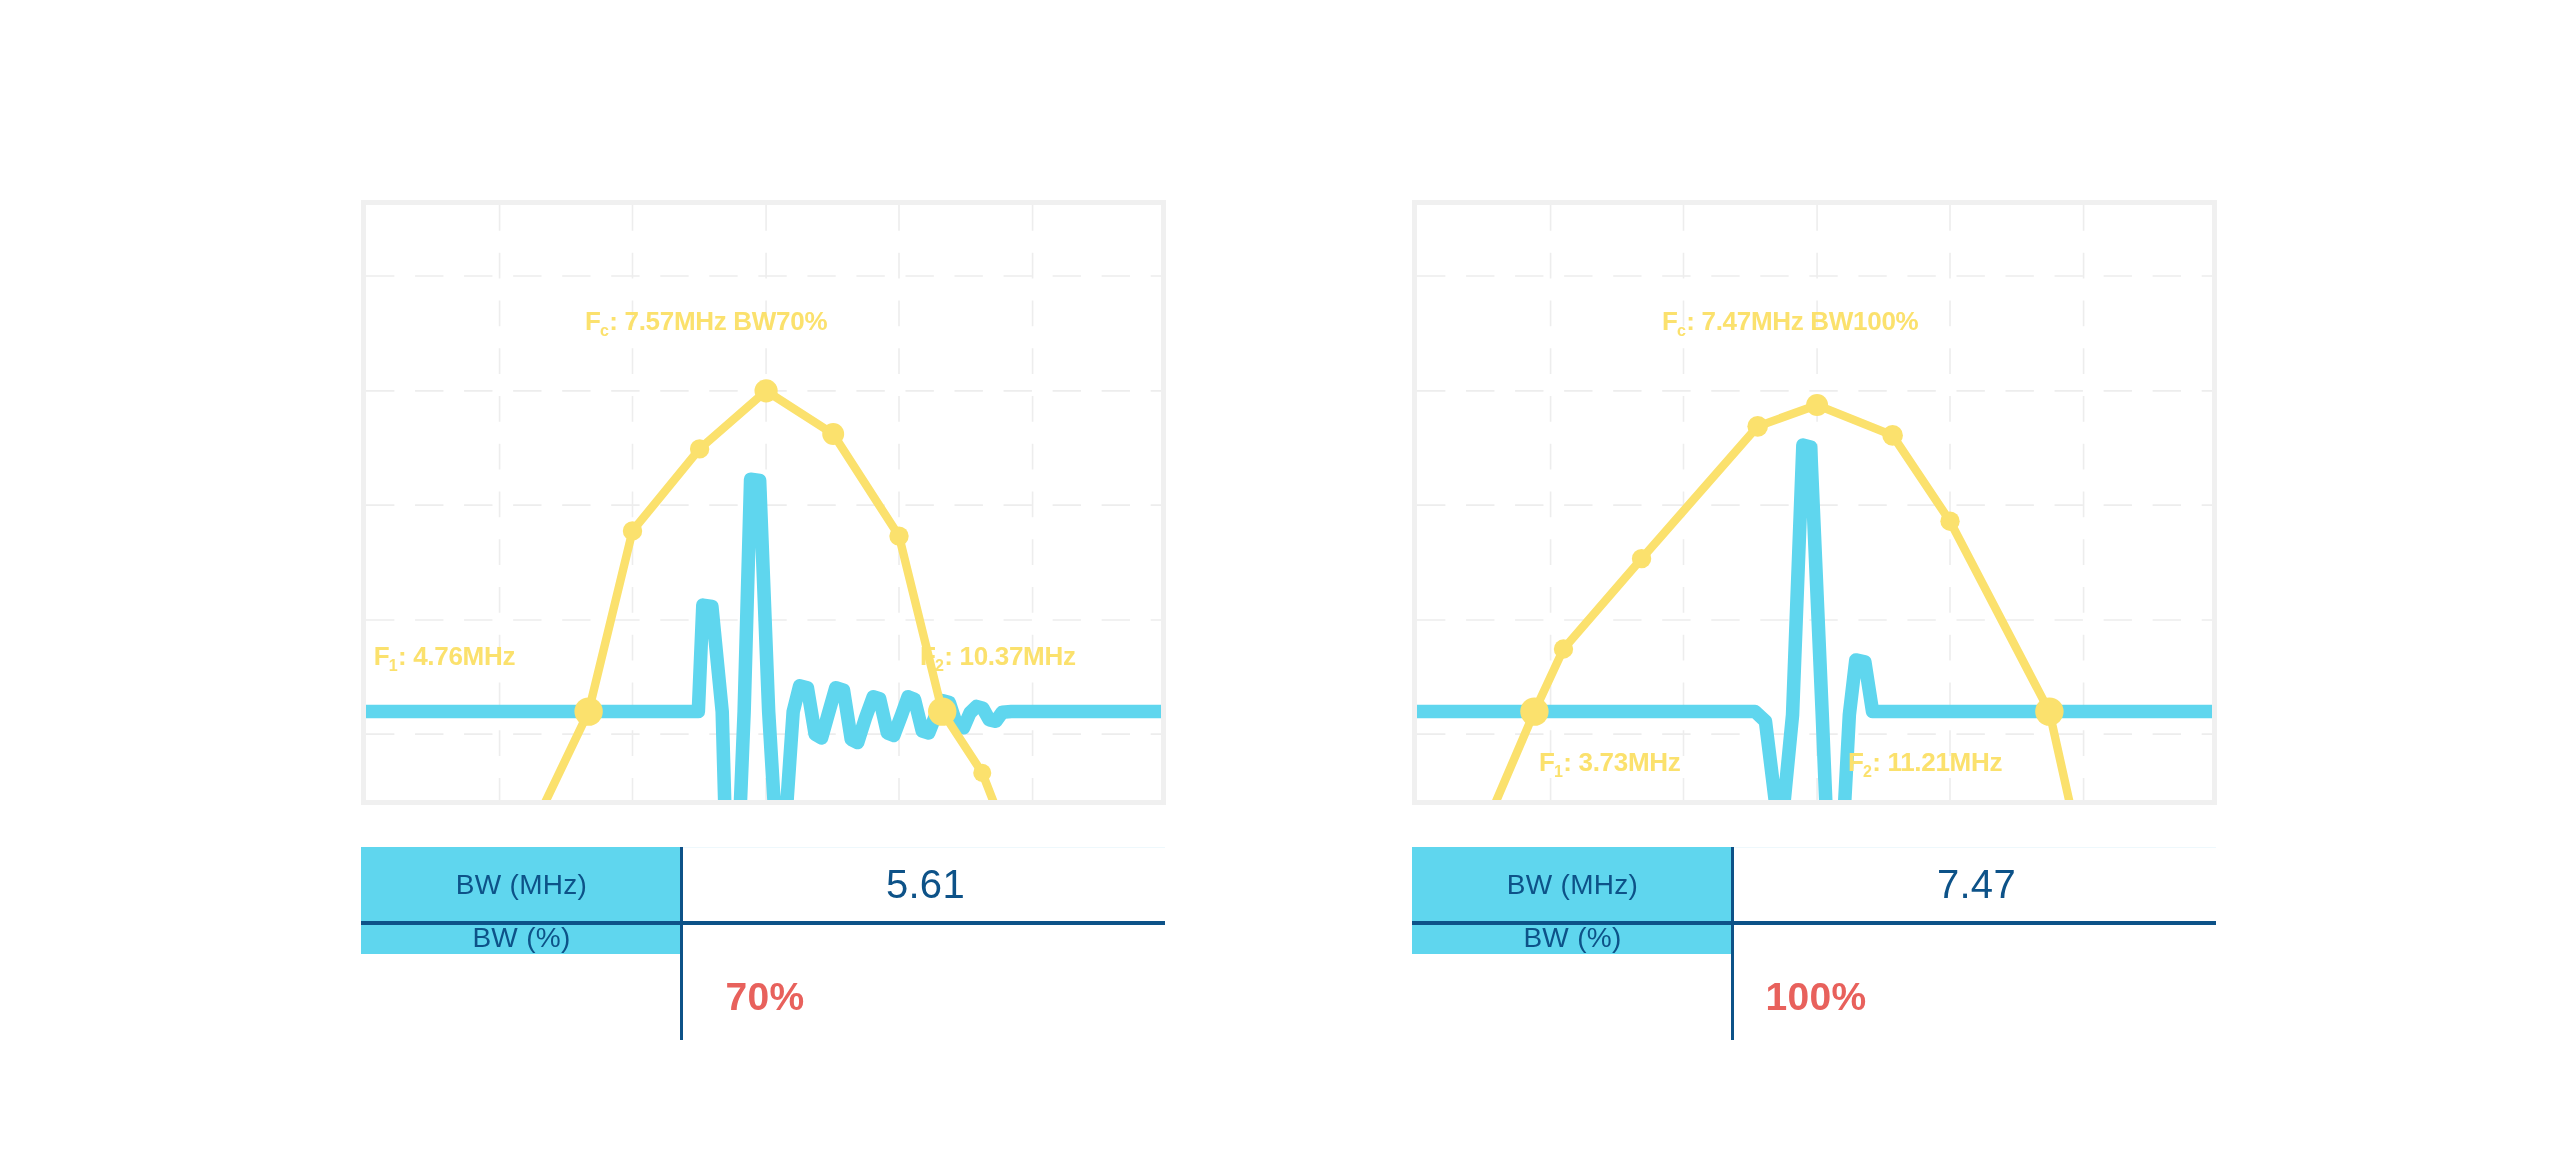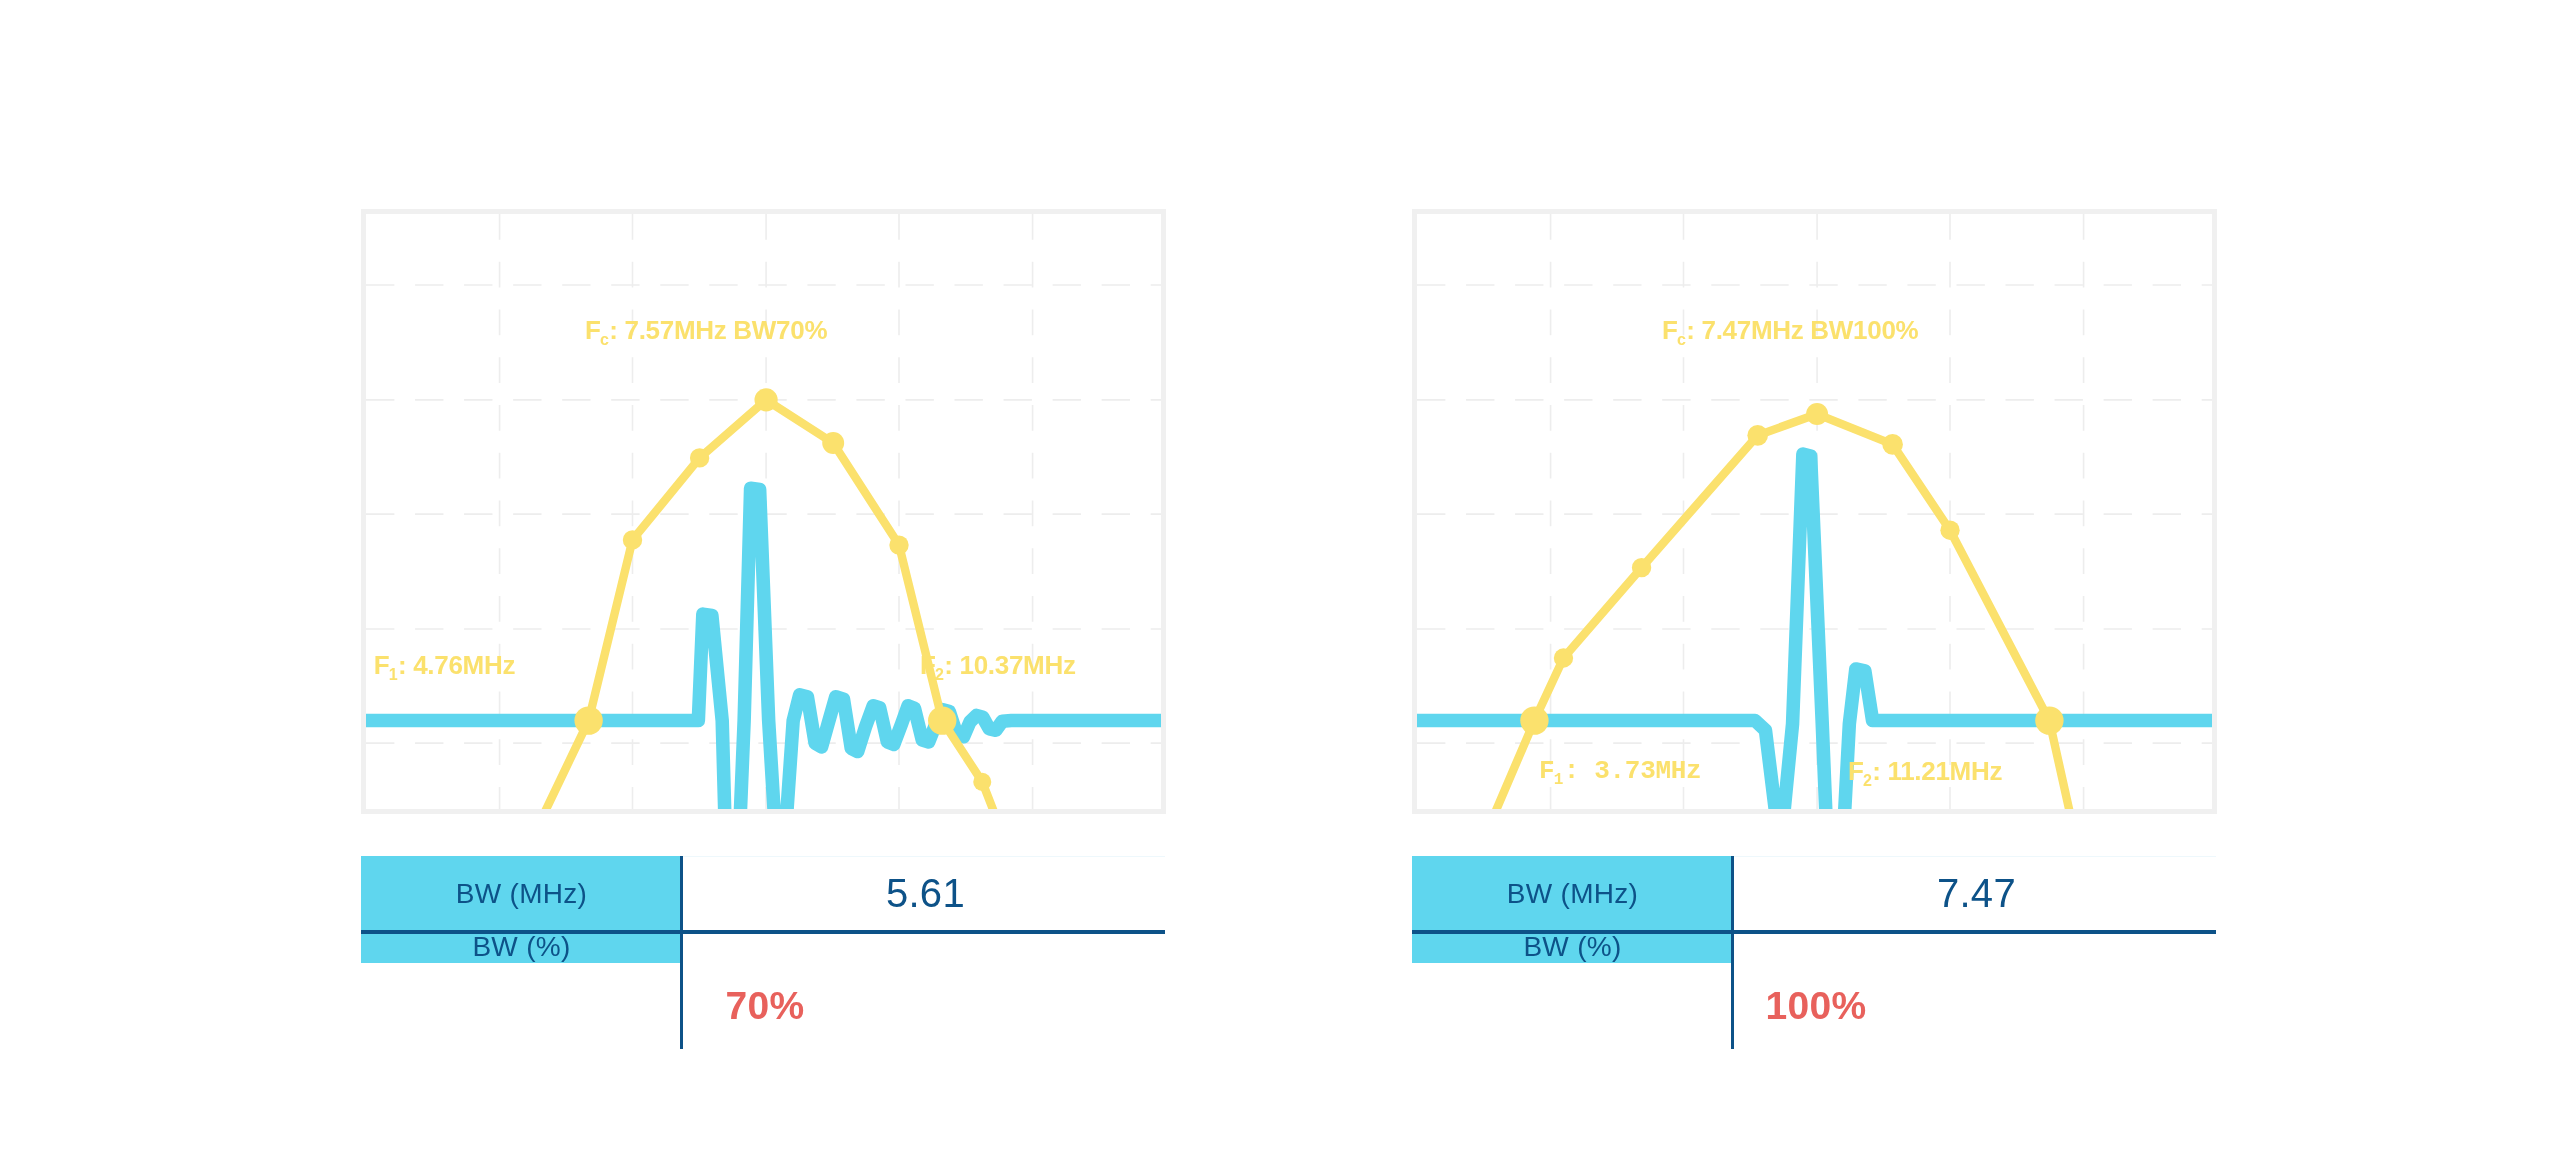--- a/index.html
+++ b/index.html
@@ -13,21 +13,20 @@
     font-family: "Liberation Sans", sans-serif;
     overflow: hidden;
     position: relative;
   }
   .panel-wrap {
     position: absolute;
     top: 0;
     left: 0;
     width: 2576px;
     height: 933px;
-    margin-top: 9px;
   }
   .panel {
     position: absolute;
     top: 200px;
   }
   .panel-left  { left: 361px; }
   .panel-right { left: 1412px; }
 
   .plot-frame {
     position: relative;
@@ -70,21 +69,21 @@
     left: -0.6px;
   }
 
   
   .lbl-fc-l { left: 219px; top: 103px; }
   .lbl-f1-l { left: 7.7px;  top: 438px; }
   .lbl-f2-l { left: 554px; top: 438px; }
 
   
   .lbl-fc-r { left: 245px; top: 103px; }
-  .lbl-f1-r { left: 122px; top: 544px; font-family: Liberation Mono, monospace; }
+  .lbl-f1-r { left: 122px; top: 544px; }
   .lbl-f2-r { left: 431px; top: 544px; }
 
   
   .bw-table {
     position: absolute;
     top: 647px;
     left: 0;
     width: 804px;
     height: 193px;
   }

